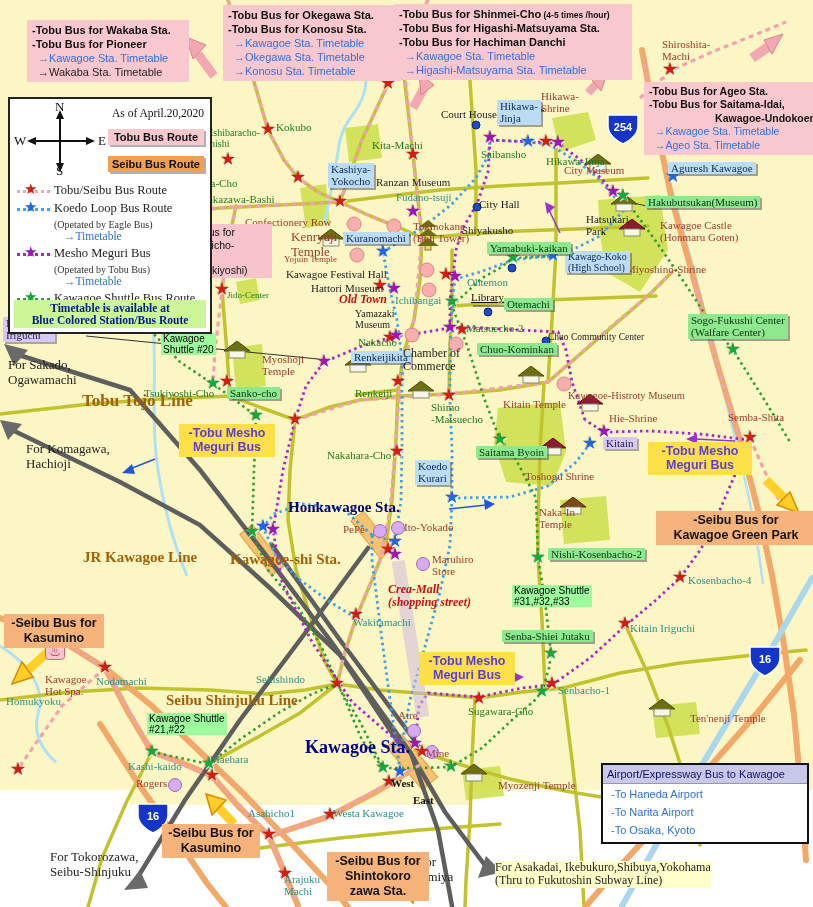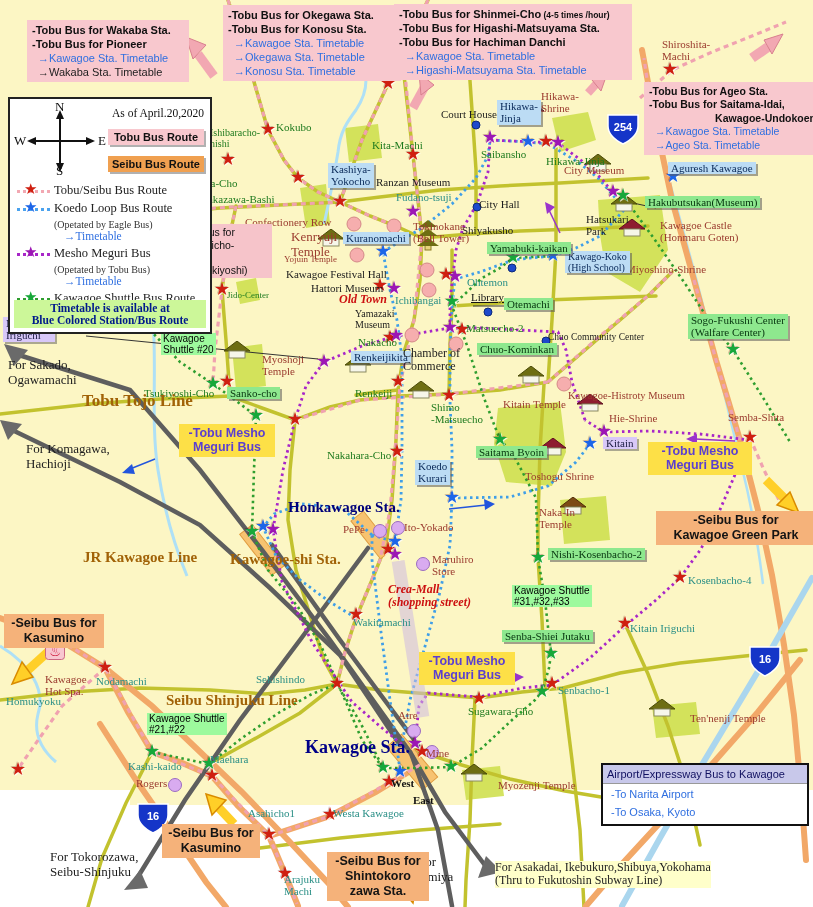--- a/index.html
+++ b/index.html
@@ -664,17 +664,18 @@
             <span>Kawagoe Shuttle Bus Route</span>
           </div>
         </div>
       </div>
     <div class="tt-note">Timetable is available at
 Blue Colored Station/Bus Route</div>
   </div>
 
   <div id="airport-box">
     <div class="abx-title">Airport/Expressway Bus to Kawagoe</div>
+    <div class="abx-item">-To Haneda Airport</div>
     <div class="abx-item">-To Narita Airport</div>
     <div class="abx-item" style="padding-bottom:6px">-To Osaka, Kyoto</div>
   </div>
 
 </div>
 
 </body></html>

